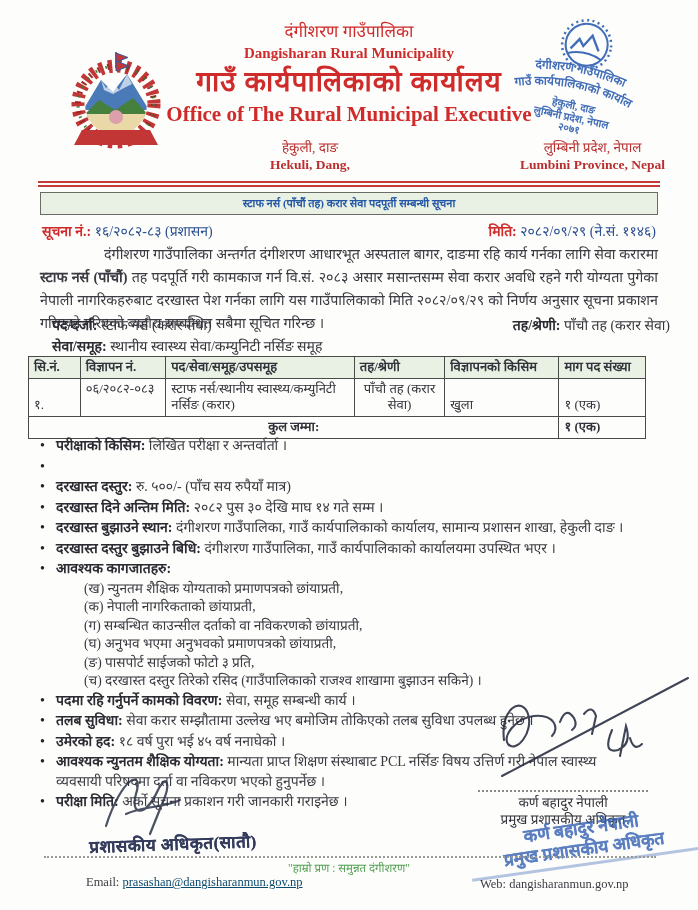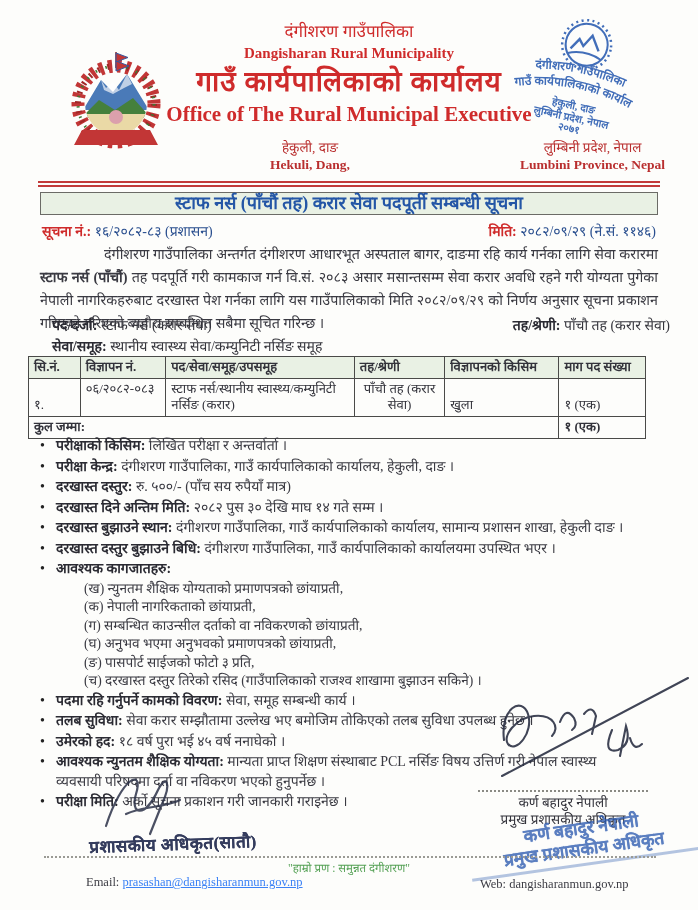--- a/index.html
+++ b/index.html
@@ -19,21 +19,21 @@
   .province{position:absolute;top:140px;left:500px;width:185px;text-align:center;line-height:1.25;}
   .addr-np{font-size:13.5px;color:#b92f2f;}
   .addr-en{font-size:13.5px;font-weight:bold;color:#b92f2f;}
   .emblem{position:absolute;left:56px;top:50px;}
   .seal{position:absolute;left:510px;top:18px;opacity:.9;}
   
   .redline{position:absolute;left:38px;width:622px;height:2px;background:#c23a3a;}
   .titlebox{
     position:absolute;top:192px;left:40px;width:616px;height:21px;
     border:1.5px solid #6b6b66;background:#e9f1e4;
-    text-align:center;font-size:18px;font-weight:bold;color:#2456a6;line-height:21px;
+    text-align:center;font-size:11px;font-weight:bold;color:#2456a6;line-height:21px;
   }
   .infoline{position:absolute;top:221px;left:42px;width:614px;font-size:14px;}
   .inf-l{float:left;} .inf-r{float:right;}
   .lbl-red{color:#cf2b2b;font-weight:bold;}
   .val-blue{color:#2a4f8f;}
   
   .para{
     position:absolute;top:243px;left:40px;width:618px;
     font-size:14.3px;line-height:23px;text-align:justify;text-indent:64px;color:#3a3a42;
   }
@@ -41,21 +41,21 @@
   .pos-row1{display:flex;justify-content:space-between;}
   .blbl{font-weight:bold;color:#2b2b33;}
   
   .vtable{position:absolute;top:356px;left:28px;width:618px;border-collapse:collapse;font-size:13px;color:#33333b;}
   .vtable th,.vtable td{border:1px solid #4a4a48;padding:2px 5px;line-height:1.28;}
   .vtable th{background:#e9f1e4;font-weight:bold;text-align:left;}
   .vtable td{vertical-align:bottom;}
   .c-sn{width:42px;} .c-ad{width:78px;} .c-post{width:190px;} .c-lvl{width:84px;} .c-type{width:108px;} .c-cnt{width:80px;margin-left:43px;}
   .cell-ad{overflow-wrap:anywhere;}
   .cell-lvl{text-align:center;vertical-align:top;}
-  .total-lbl{text-align:left;font-weight:bold;}
+  .total-lbl{text-align:center;font-weight:bold;}
   .total-val{font-weight:bold;}
   
   .rest{position:absolute;top:436px;left:40px;width:622px;font-size:14px;color:#3a3a42;}
   .bitem{display:flex;line-height:19.5px;margin-bottom:1px;}
   .bmark{width:16px;flex:0 0 16px;color:#222;}
   .docs{margin:1px 0 1px 44px;line-height:17.5px;font-size:13.6px;}
   .doc-item{margin-bottom:1px;}
   
   .sig-left-svg{position:absolute;left:92px;top:758px;}
   .stamp-left{
@@ -69,21 +69,21 @@
   .stamp-right{
     position:absolute;left:468px;top:818px;width:230px;
     transform:rotate(-8deg);color:#2d5bb0;font-weight:bold;opacity:.78;
     font-size:17.5px;line-height:21px;text-align:center;text-shadow:0 0 .7px #2d5bb0;
     border-bottom:3px solid rgba(45,91,176,.45);padding-bottom:3px;
   }
   .dots-long{position:absolute;left:44px;top:856px;width:612px;border-top:2px dotted #9a9a94;}
   
   .motto{position:absolute;top:860px;left:0;width:698px;text-align:center;font-size:11.5px;color:#57a257;}
   .email{position:absolute;top:875px;left:86px;font-size:12.5px;color:#3c3c44;}
-  .email a{color:#3b82f6;text-decoration:underline;}
+  .email a{color:#0c4a6e;text-decoration:underline;}
   .web{position:absolute;top:877px;left:480px;font-size:12.5px;color:#3c3c44;}
 </style>
 </head>
 <body>
 
 <div class="page">
 
   <svg class="emblem" width="120" height="112" viewBox="0 0 120 112">
     <defs>
         <clipPath id="emc">
@@ -194,21 +194,20 @@
   </tbody>
     </table>
 
   <div class="rest">
     <div class="bitem">
         <span class="bmark">•</span>
         <span><span class="blbl">परीक्षाको किसिम:</span><span> लिखित परीक्षा र अन्तर्वार्ता ।</span></span>
       </div>
     <div class="bitem">
         <span class="bmark">•</span>
-        <span><span class="blbl">परीक्षा केन्द्र:</span><span> दंगीशरण गाउँपालिका, गाउँ कार्यपालिकाको कार्यालय, हेकुली, दाङ ।</span></span>
       </div>
     <div class="bitem">
         <span class="bmark">•</span>
         <span><span class="blbl">दरखास्त दस्तुर:</span><span> रु. ५००/- (पाँच सय रुपैयाँ मात्र)</span></span>
       </div>
     <div class="bitem">
         <span class="bmark">•</span>
         <span><span class="blbl">दरखास्त दिने अन्तिम मिति:</span><span> २०८२ पुस ३० देखि माघ १४ गते सम्म ।</span></span>
       </div>
     <div class="bitem">

